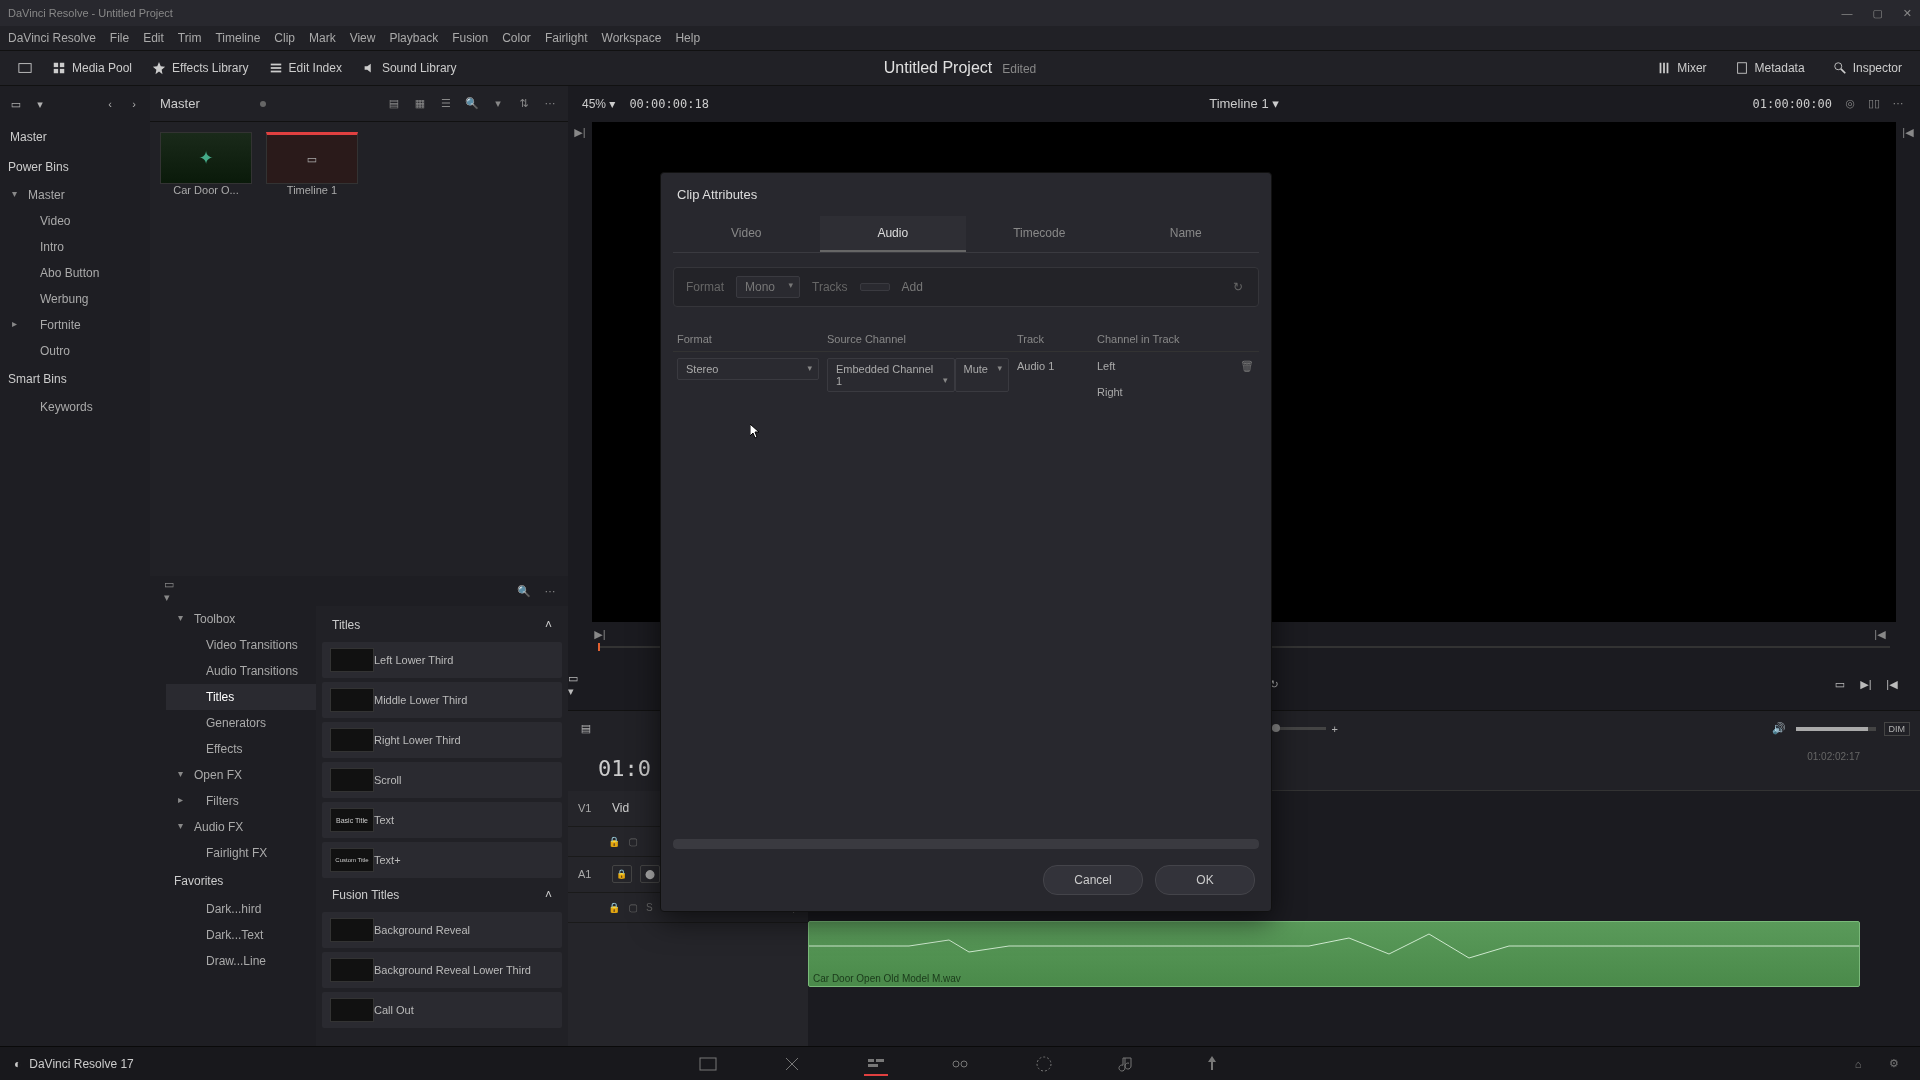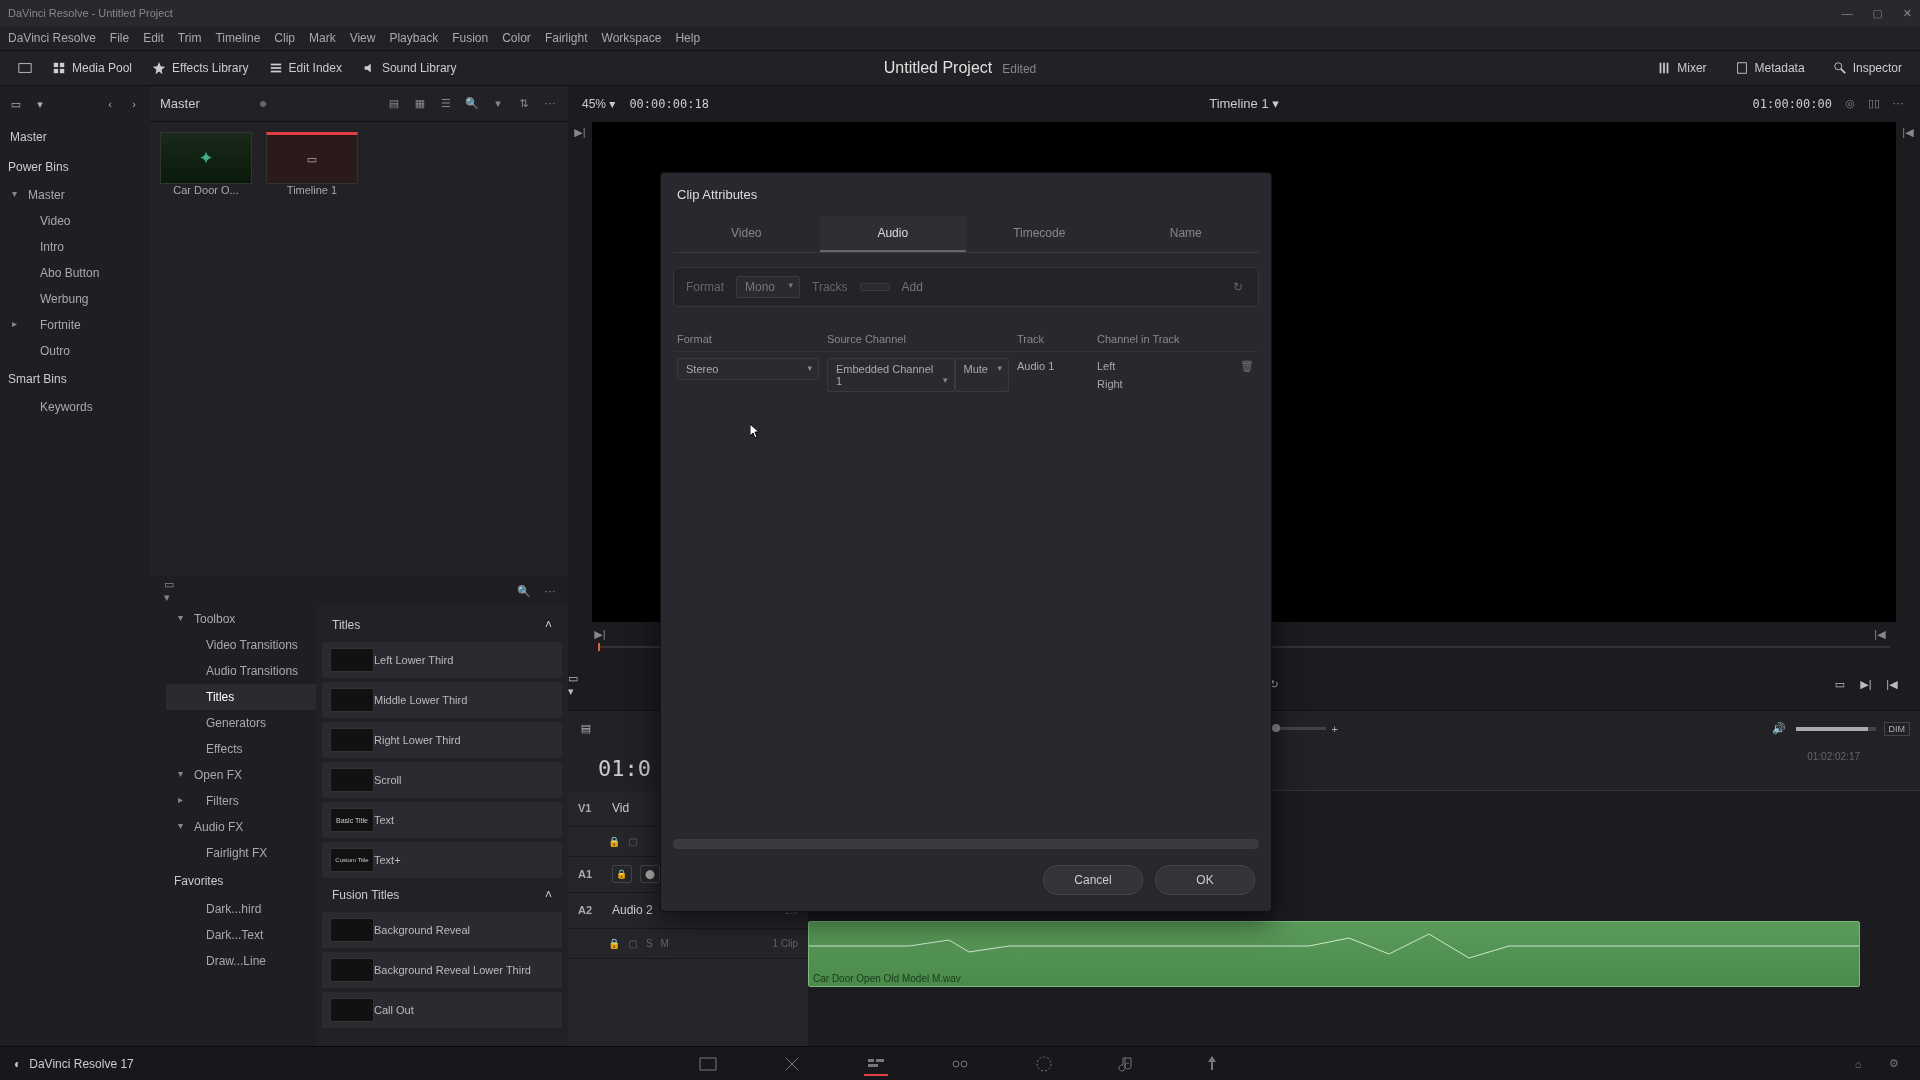--- a/index.html
+++ b/index.html
@@ -77,21 +77,21 @@
 .tl-toolbar .vol { margin-left: auto; display: flex; align-items: center; gap: 8px; }
 .tl-toolbar .vol-slider { width: 80px; height: 4px; background: #444; position: relative; }
 .tl-toolbar .vol-slider .fill { height: 100%; background: #aaa; width: 90%; }
 .tl-time { height: 44px; display: flex; }
 .tl-time .tc-big { width: 240px; font-size: 22px; color: #ccc; font-family: monospace; padding-left: 30px; display: flex; align-items: center; }
 .tl-time .ruler { flex: 1; border-bottom: 1px solid #333; position: relative; }
 .tl-tracks { flex: 1; display: flex; }
 .tl-track-headers { width: 240px; background: #25252a; }
 .tl-track-content { flex: 1; background: #1b1b20; position: relative; }
 .track-row { height: 36px; display: flex; align-items: center; padding: 0 10px; gap: 8px; border-bottom: 1px solid #1a1a1a; }
-.track-row .tid { width: 26px; font-size: 11px; color: #aaa; font-weight: bold; }
+.track-row .tid { width: 26px; font-size: 11px; color: #aaa; }
 .track-row .tname { color: #ccc; font-size: 12px; }
 .track-row .tbtn-sq { width: 20px; height: 18px; border: 1px solid #444; display: flex; align-items: center; justify-content: center; font-size: 9px; color: #aaa; border-radius: 2px; }
 .track-row .info { margin-left: auto; font-size: 10px; color: #666; }
 .track-sub { height: 30px; display: flex; align-items: center; padding: 0 10px 0 40px; gap: 8px; border-bottom: 1px solid #1a1a1a; font-size: 10px; color: #666; }
 .audio-clip { position: absolute; left: 0; right: 60px; top: 130px; height: 66px; background: linear-gradient(#5a9a5a, #4a8a4a); border: 1px solid #7aba7a; border-radius: 2px; }
 .audio-clip .wave { position: absolute; left: 0; right: 0; top: 8px; height: 32px; display: flex; align-items: center; }
 .audio-clip .name { position: absolute; bottom: 2px; left: 4px; font-size: 10px; color: #1a3a1a; }
 
 
 .page-bar { height: 34px; background: #18181c; display: flex; align-items: center; justify-content: center; gap: 60px; border-top: 1px solid #0a0a0a; }
@@ -115,21 +115,21 @@
 .modal-addrow .reset { margin-left: auto; color: #666; }
 .modal-table { margin: 6px 12px; flex: 1; }
 .modal-th { display: flex; padding: 6px 4px; font-size: 11px; color: #888; border-bottom: 1px solid #333; }
 .modal-th .c1 { width: 150px; } .modal-th .c2 { width: 190px; } .modal-th .c3 { width: 80px; } .modal-th .c4 { flex: 1; }
 .modal-tr { display: flex; padding: 4px; align-items: flex-start; }
 .modal-tr .sel { background: #2a2a30; border: 1px solid #3a3a40; padding: 4px 20px 4px 8px; border-radius: 2px; position: relative; font-size: 11px; color: #aaa; margin: 2px 0; }
 .modal-tr .sel::after { content: '▾'; position: absolute; right: 6px; font-size: 9px; color: #888; }
 .modal-tr .c1 { width: 150px; padding-right: 8px; }
 .modal-tr .c2 { width: 190px; padding-right: 8px; display: flex; flex-direction: row; }
 .modal-tr .c3 { width: 80px; font-size: 11px; color: #aaa; padding-top: 4px; }
-.modal-tr .c4 { flex: 1; font-size: 11px; color: #aaa; display: flex; flex-direction: column; gap: 6px; padding-top: 4px; }
+.modal-tr .c4 { flex: 1; font-size: 11px; color: #aaa; display: flex; flex-direction: column; gap: 14px; padding-top: 4px; }
 .modal-tr .trash { color: #777; padding-top: 4px; }
 .modal-scrollbar { height: 10px; margin: 0 12px; background: #1a1a1e; border-radius: 4px; position: relative; }
 .modal-scrollbar .thumb { position: absolute; left: 0; width: 100%; height: 100%; background: #3a3a40; border-radius: 4px; }
 .modal-footer { padding: 16px; display: flex; justify-content: flex-end; gap: 12px; }
 .modal-footer button { width: 100px; height: 30px; background: #33333a; border: 1px solid #44444a; color: #ccc; border-radius: 14px; font-size: 12px; }
 
 svg { fill: currentColor; }
 .ico { width: 16px; height: 16px; display: inline-flex; align-items: center; justify-content: center; }
 
 
@@ -440,25 +440,20 @@
             <span style="margin-left:auto">0 Clip</span>
           </div>
           <div class="track-row">
             <span class="tid">A1</span>
             <span class="tbtn-sq">🔒</span>
             <span class="tbtn-sq">⬤</span>
             <span class="tbtn-sq">S</span>
             <span class="tbtn-sq">M</span>
             <span class="info">1.0</span>
           </div>
-          <div class="track-row">
-            <span class="tid">A2</span>
-            <span class="tname">Audio 2</span>
-            <span class="info">1.0</span>
-          </div>
           <div class="track-sub">
             <span class="tbtn-sq">🔒</span>
             <span class="tbtn-sq">▢</span>
             <span class="tbtn-sq">S</span>
             <span class="tbtn-sq">M</span>
             <span style="margin-left:auto">1 Clip</span>
           </div>
         </div>
         <div class="tl-track-content">
           <div class="audio-clip">

